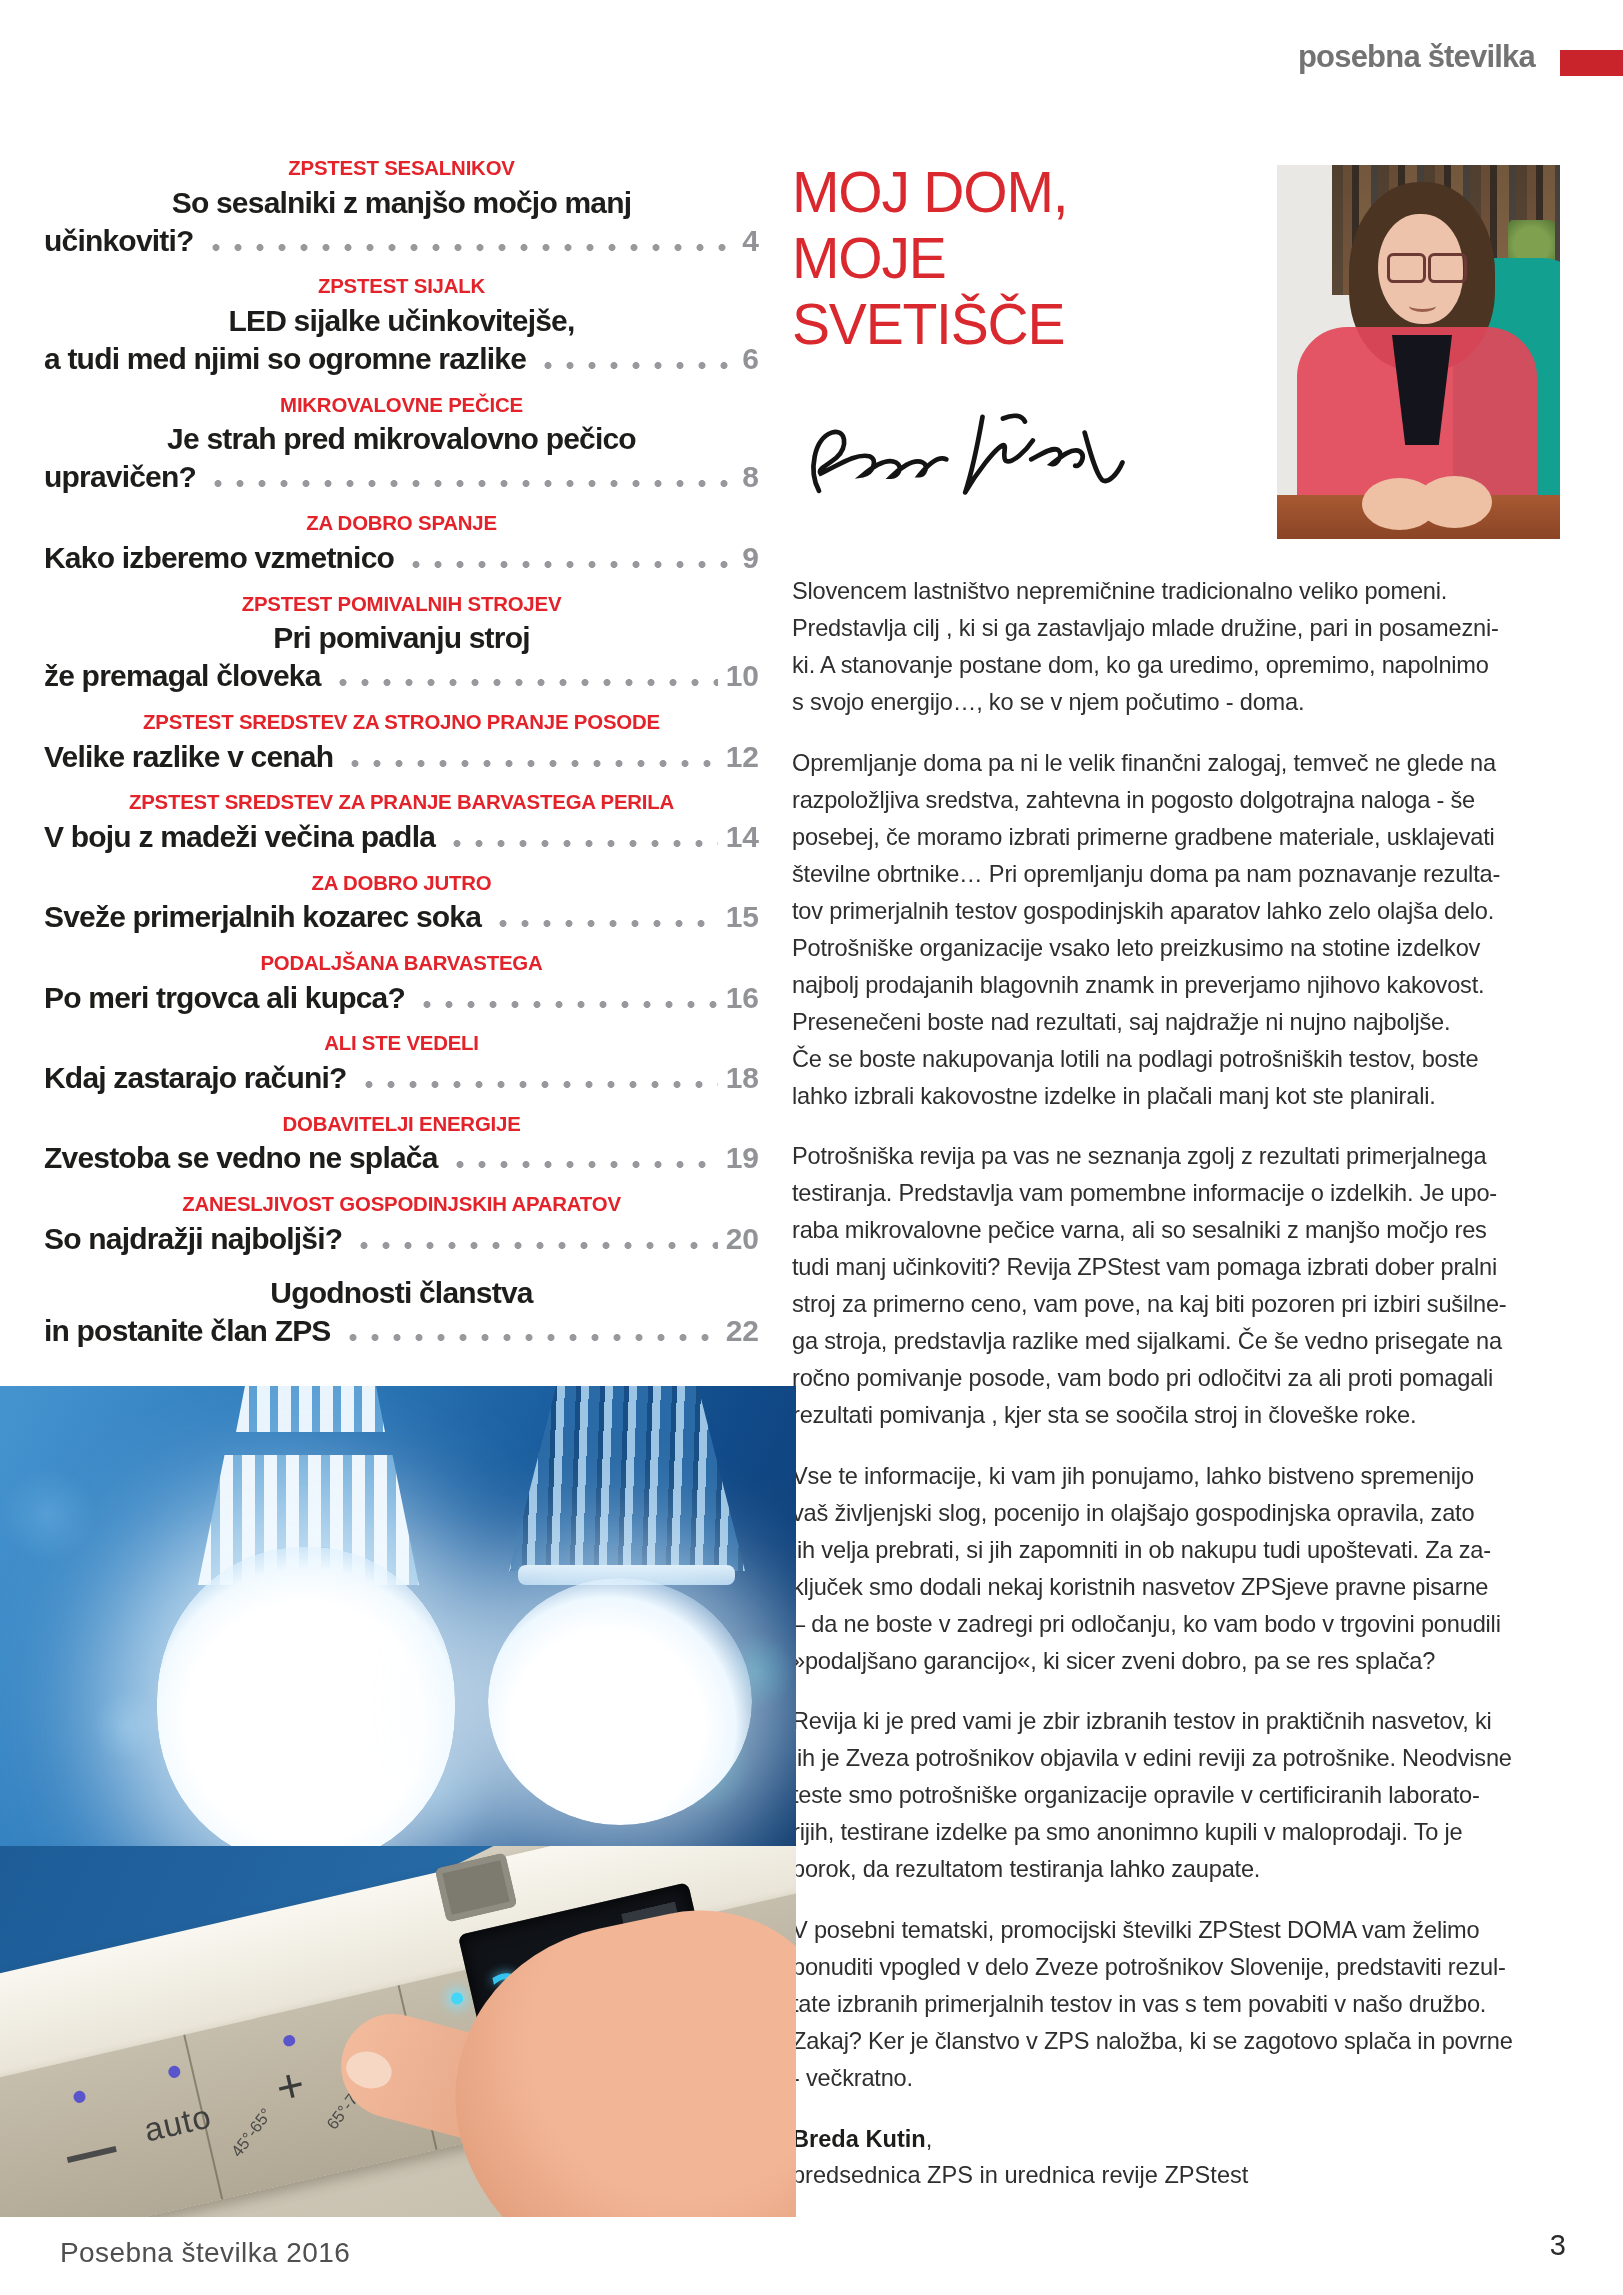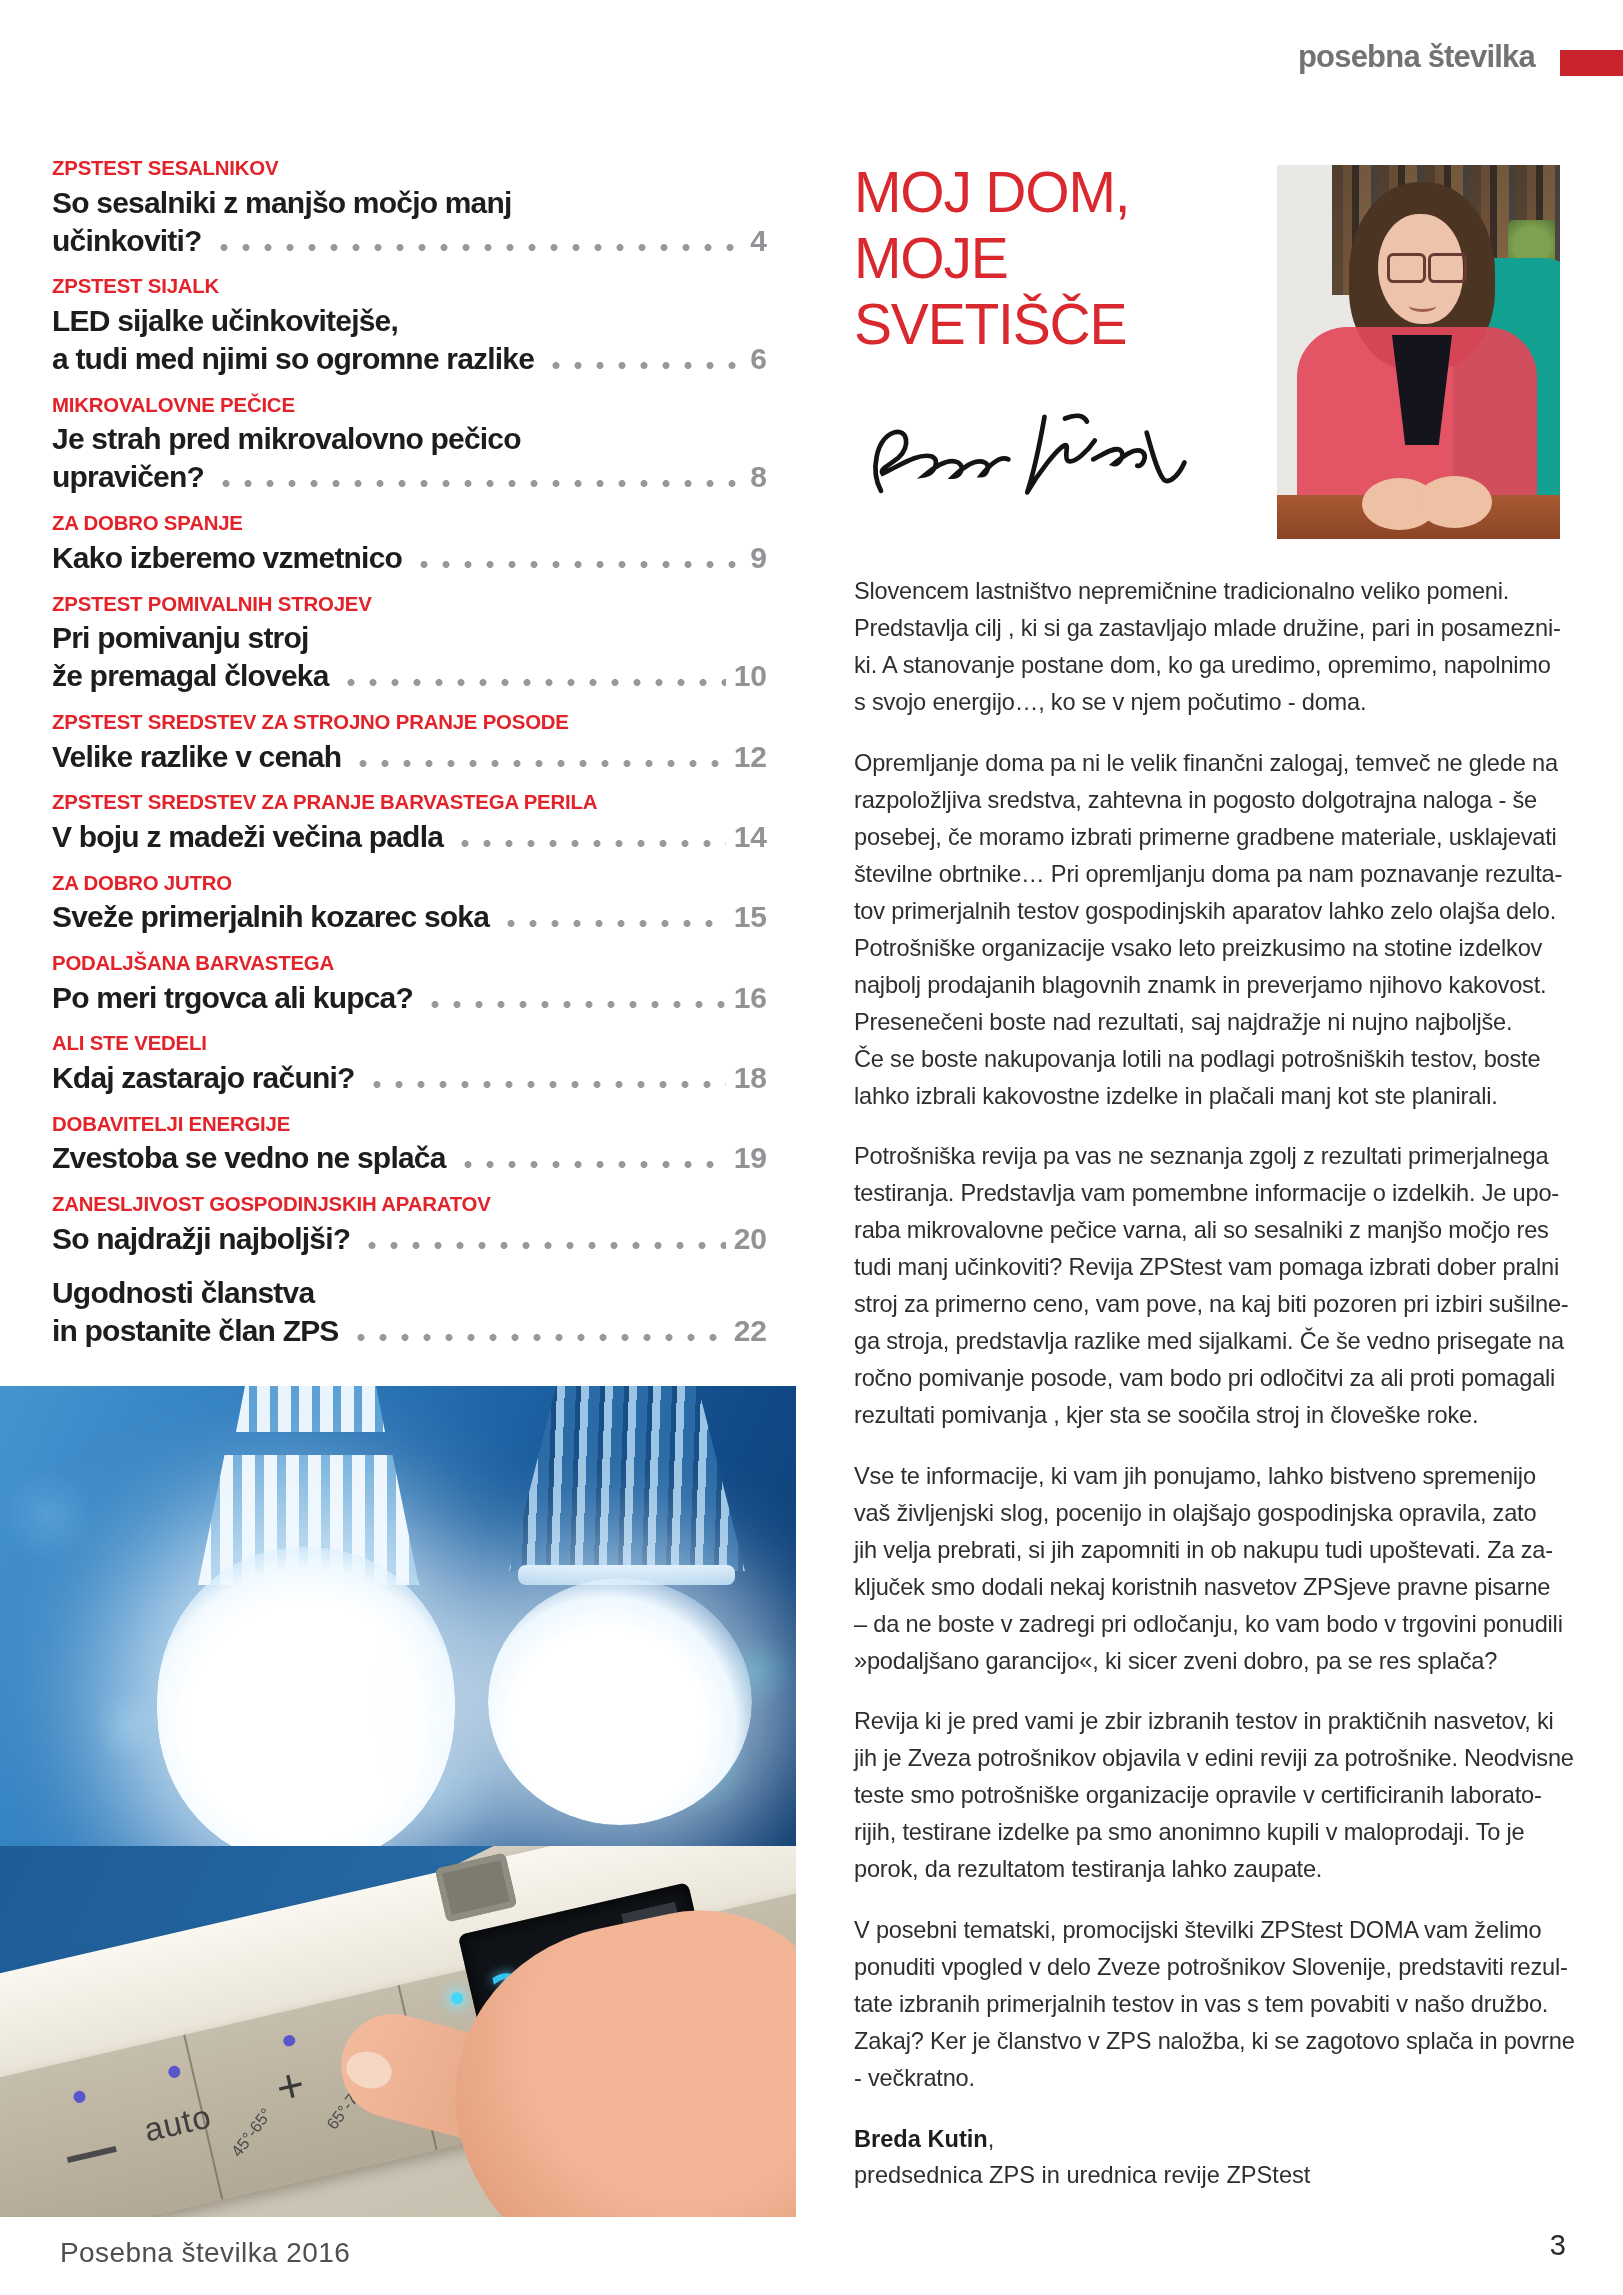--- a/index.html
+++ b/index.html
@@ -6,38 +6,38 @@
   body{
     width:1623px;height:2295px;position:relative;background:#ffffff;
     font-family:"Liberation Sans", sans-serif;color:#1d1d1b;overflow:hidden;
   }
   
   .issue-label{position:absolute;top:39px;right:88px;font-size:31px;font-weight:bold;
     color:#737373;letter-spacing:-0.8px;}
   .red-bar{position:absolute;top:50px;right:0;width:63px;height:26px;background:#c9232b;}
 
   
-  .toc{position:absolute;left:52px;top:157px;width:715px;}
+  .toc{position:absolute;left:44px;top:157px;width:715px;text-align:center;}
   .toc-entry{margin-bottom:15.7px;}
   .toc-cat{font-size:20.4px;font-weight:bold;color:#e3222a;letter-spacing:-0.2px;
     margin-bottom:4.7px;line-height:22px;}
   .toc-cat:empty{display:none;margin:0;}
   .toc-first{font-size:30px;font-weight:bold;color:#1d1d1b;line-height:38px;letter-spacing:-0.8px;}
   .toc-first:empty{display:none;}
   .toc-row{display:flex;align-items:flex-end;}
   .toc-last{font-size:30px;font-weight:bold;color:#1d1d1b;line-height:38px;
     letter-spacing:-0.8px;white-space:nowrap;}
   .toc-leader{flex:1;height:11px;min-width:22px;margin:0 7.9px 7px 11px;
     background-image:radial-gradient(circle,#97999c 3.1px,transparent 3.9px);
     background-size:22px 11px;background-repeat:repeat-x;background-position:left center;
     align-self:flex-end;}
   .toc-page{font-size:30px;font-weight:bold;color:#919396;line-height:38px;align-self:flex-end;}
 
   
-  .article{position:absolute;left:854px;top:159px;width:746px;}
+  .article{position:absolute;left:792px;top:159px;width:746px;}
   .article-title{font-size:57px;line-height:66px;color:#d9292f;letter-spacing:-1.2px;
     white-space:pre-line;font-weight:normal;}
   .signature{margin:41px 0 0 4.7px;width:338px;height:118px;}
   .paras{margin-top:54px;}
   .paras p{font-size:23.6px;line-height:37px;color:#2e2e2e;text-align:justify;
     white-space:pre-line;margin:0 0 23.6px 0;letter-spacing:-0.2px;}
   .author{margin-top:4.7px;font-size:23.6px;line-height:36px;color:#2e2e2e;}
   .author .nm{font-weight:bold;color:#1d1d1b;}
 
   

